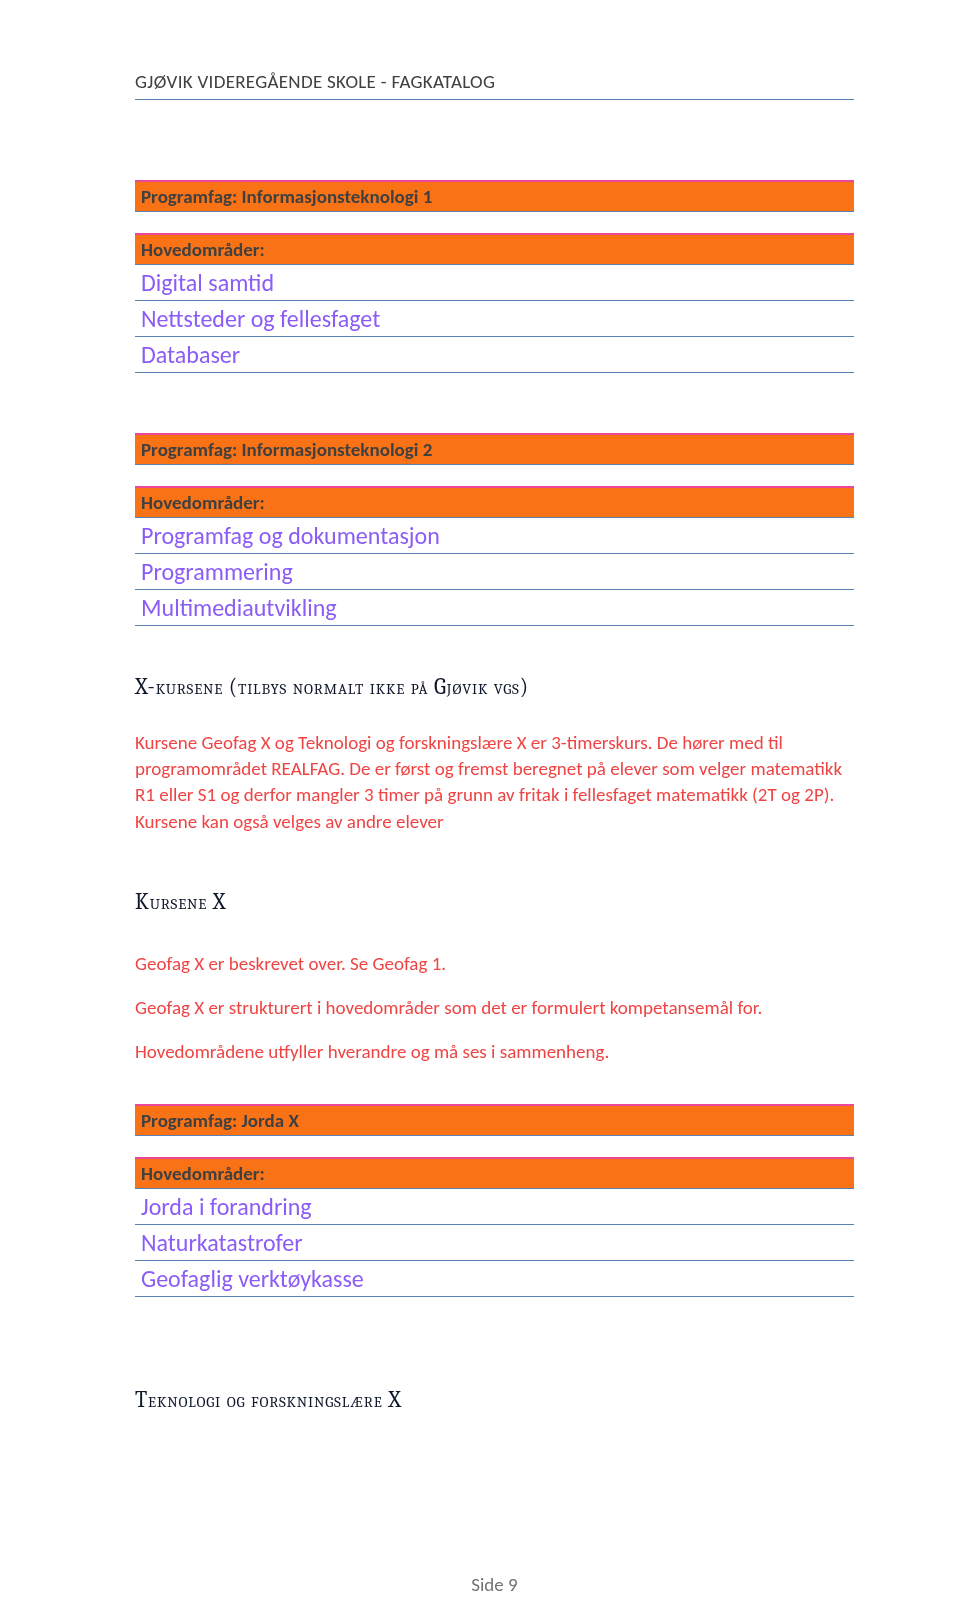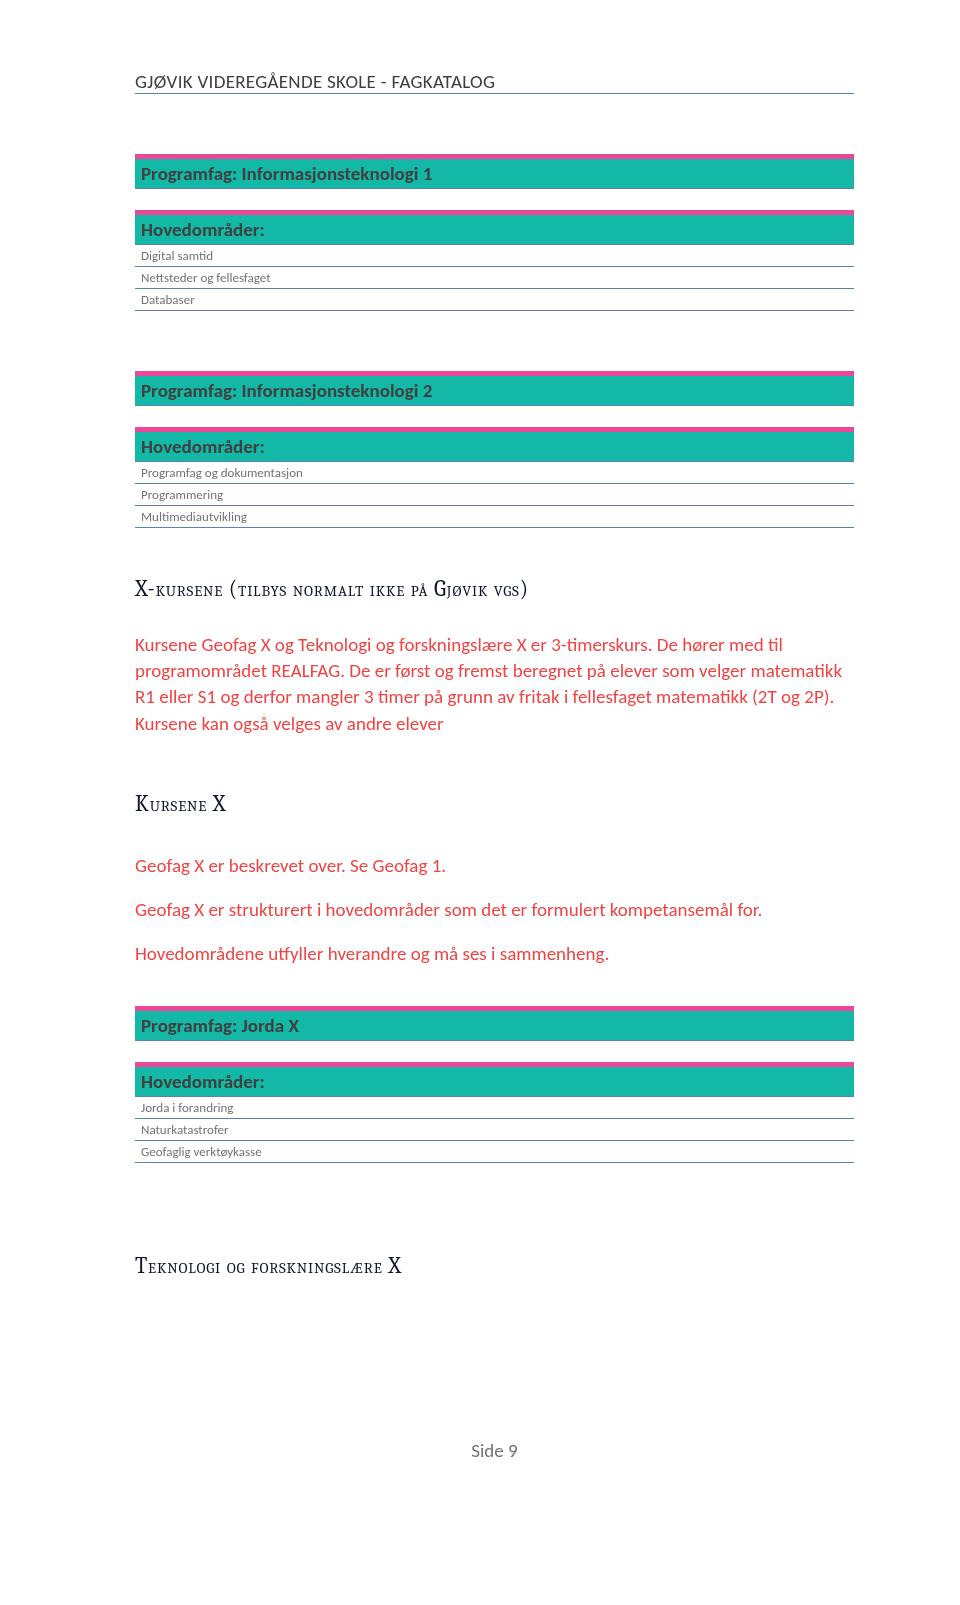--- a/index.html
+++ b/index.html
@@ -6,38 +6,39 @@
   html, body { width: 960px; background: #fff; }
   body {
     font-family: Calibri, "Segoe UI", Arial, sans-serif;
     color: #404040;
     padding: 70px 106px 60px 135px;
   }
   .page-header {
     font-size: 19px;
     color: #404040;
     letter-spacing: 0.3px;
+    padding-bottom: 6px;
     border-bottom: 1px solid #5a82b5;
-    margin-bottom: 60px;
+    margin-bottom: 80px;
   }
   .bar {
-    background: #14b8a6;
-    border-top: 5px solid #ec4899;
+    background: #f97316;
+    border-top: 2px solid #ec4899;
     border-bottom: 1px solid #5a82b5;
     padding: 3px 6px 3px 6px;
     font-size: 19px;
     color: #404040;
     margin-top: 0;
   }
   .bar.bold { font-weight: 700; }
   .cell-row {
     border-bottom: 1px solid #5a82b5;
     padding: 3px 6px;
-    font-size: 13px;
-    color: #737373;
+    font-size: 24px;
+    color: #8b5cf6;
   }
   .section-gap-lg { height: 60px; }
   .section-gap-md { height: 38px; }
   .h2 {
     font-family: Cambria, Georgia, "Times New Roman", serif;
     font-variant: small-caps;
     letter-spacing: 0.8px;
     font-size: 22px;
     color: #0f172a;
     margin: 48px 0 30px 0;

